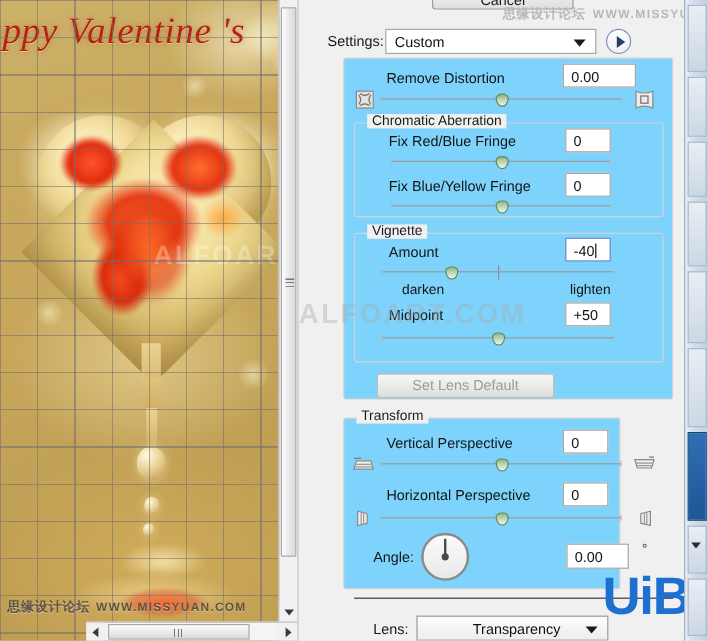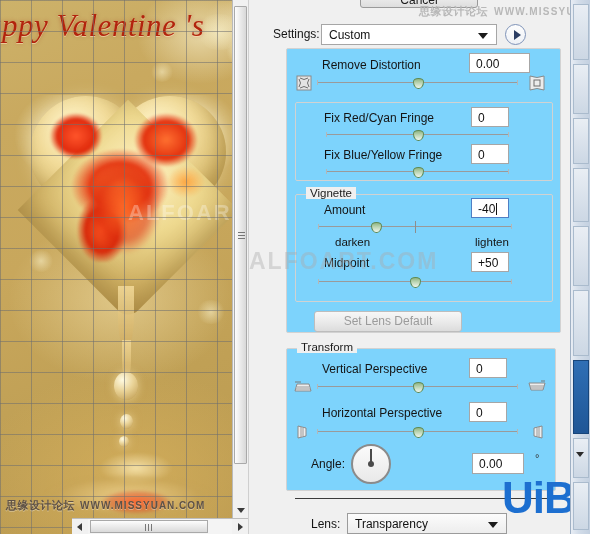--- a/index.html
+++ b/index.html
@@ -338,21 +338,21 @@
   }
 
   #edge-divider {
     position: absolute; left: 46px; top: 498px; width: 266px; height: 1px; background: #3b3b3b;
   }
   #edge-label { position: absolute; left: 62px; top: 517px; font-size: 12px; color: #141414; }
   #edge-select {
     position: absolute; left: 98px; top: 513px; width: 160px; height: 21px;
     background: linear-gradient(to bottom, #fcfcfc, #ededed);
     border: 1px solid #9b9b9b;
-    font-size: 12px; color: #111; padding: 3px 0 0 7px;
+    font-size: 12px; color: #111; padding: 3px 0 0 7px; text-align: center;
   }
   #edge-caret {
     position: absolute; right: 8px; top: 8px;
     width: 0; height: 0;
     border-left: 5px solid transparent; border-right: 5px solid transparent;
     border-top: 6px solid #1b1b1b;
   }
 
   
   #wm-missyuan-top {
@@ -490,22 +490,23 @@
             </div>
         </div>
         <div class="icon-btn" style="left:240px; top:25px;">
           <svg width="20" height="18" viewBox="0 0 20 18">
             <path d="M3 2 Q10 5 17 2 L17 16 Q10 13 3 16 Z" fill="#ececec" stroke="#8a8a8a"></path>
             <rect x="7" y="6" width="6" height="6" fill="none" stroke="#6f6f6f"></rect>
           </svg>
         </div>
 
         <div class="group" style="left:8px; top:53px; width:258px; height:79px;">
-
-          <div class="row-label" style="left:28px; top:8px;">Fix Red/Cyan Fringe</div>
+          <div class="group-title">Chromatic Aberration</div>
+
+          <div class="row-label" style="left:28px; top:8px;">Fix Red/Blue Fringe</div>
           <div class="val-box" style="left:175px; top:4px; width:38px;">0</div>
           <div class="slider" style="left:30px; top:25px; width:183px;">
             <div class="track"></div>
             <div class="thumb" style="left:50%;">
                 <i></i>
               </div>
           </div>
 
           <div class="row-label" style="left:28px; top:45px;">Fix Blue/Yellow Fringe</div>
           <div class="val-box" style="left:175px; top:41px; width:38px;">0</div>
@@ -538,21 +539,21 @@
             <div class="track"></div>
             <div class="thumb" style="left:50%;">
                 <i></i>
               </div>
           </div>
         </div>
       </div>
 
       <div id="set-lens-default">Set Lens Default</div>
 
-      <div class="group" style="left:37px; top:348px; width:270px; height:143px;text-decoration:underline;">
+      <div class="group" style="left:37px; top:348px; width:231px; height:143px;text-decoration:underline;">
         <div class="group-title">Transform</div>
 
         <div class="row-label" style="left:35px; top:13px;">Vertical Perspective</div>
         <div class="val-box" style="left:182px; top:9px; width:38px;">0</div>
         <div class="icon-btn" style="left:6px; top:29px;">
           <svg width="20" height="18" viewBox="0 0 20 18">
             <path d="M4 6 L16 6 L18 13 L2 13 Z" fill="#ededed" stroke="#8a8a8a"></path>
             <path d="M4 9 L16 9 M3 11 L17 11" stroke="#9a9a9a" stroke-width="1"></path>
             <path d="M2 4 L8 4" stroke="#7a7a7a"></path>
           </svg>

